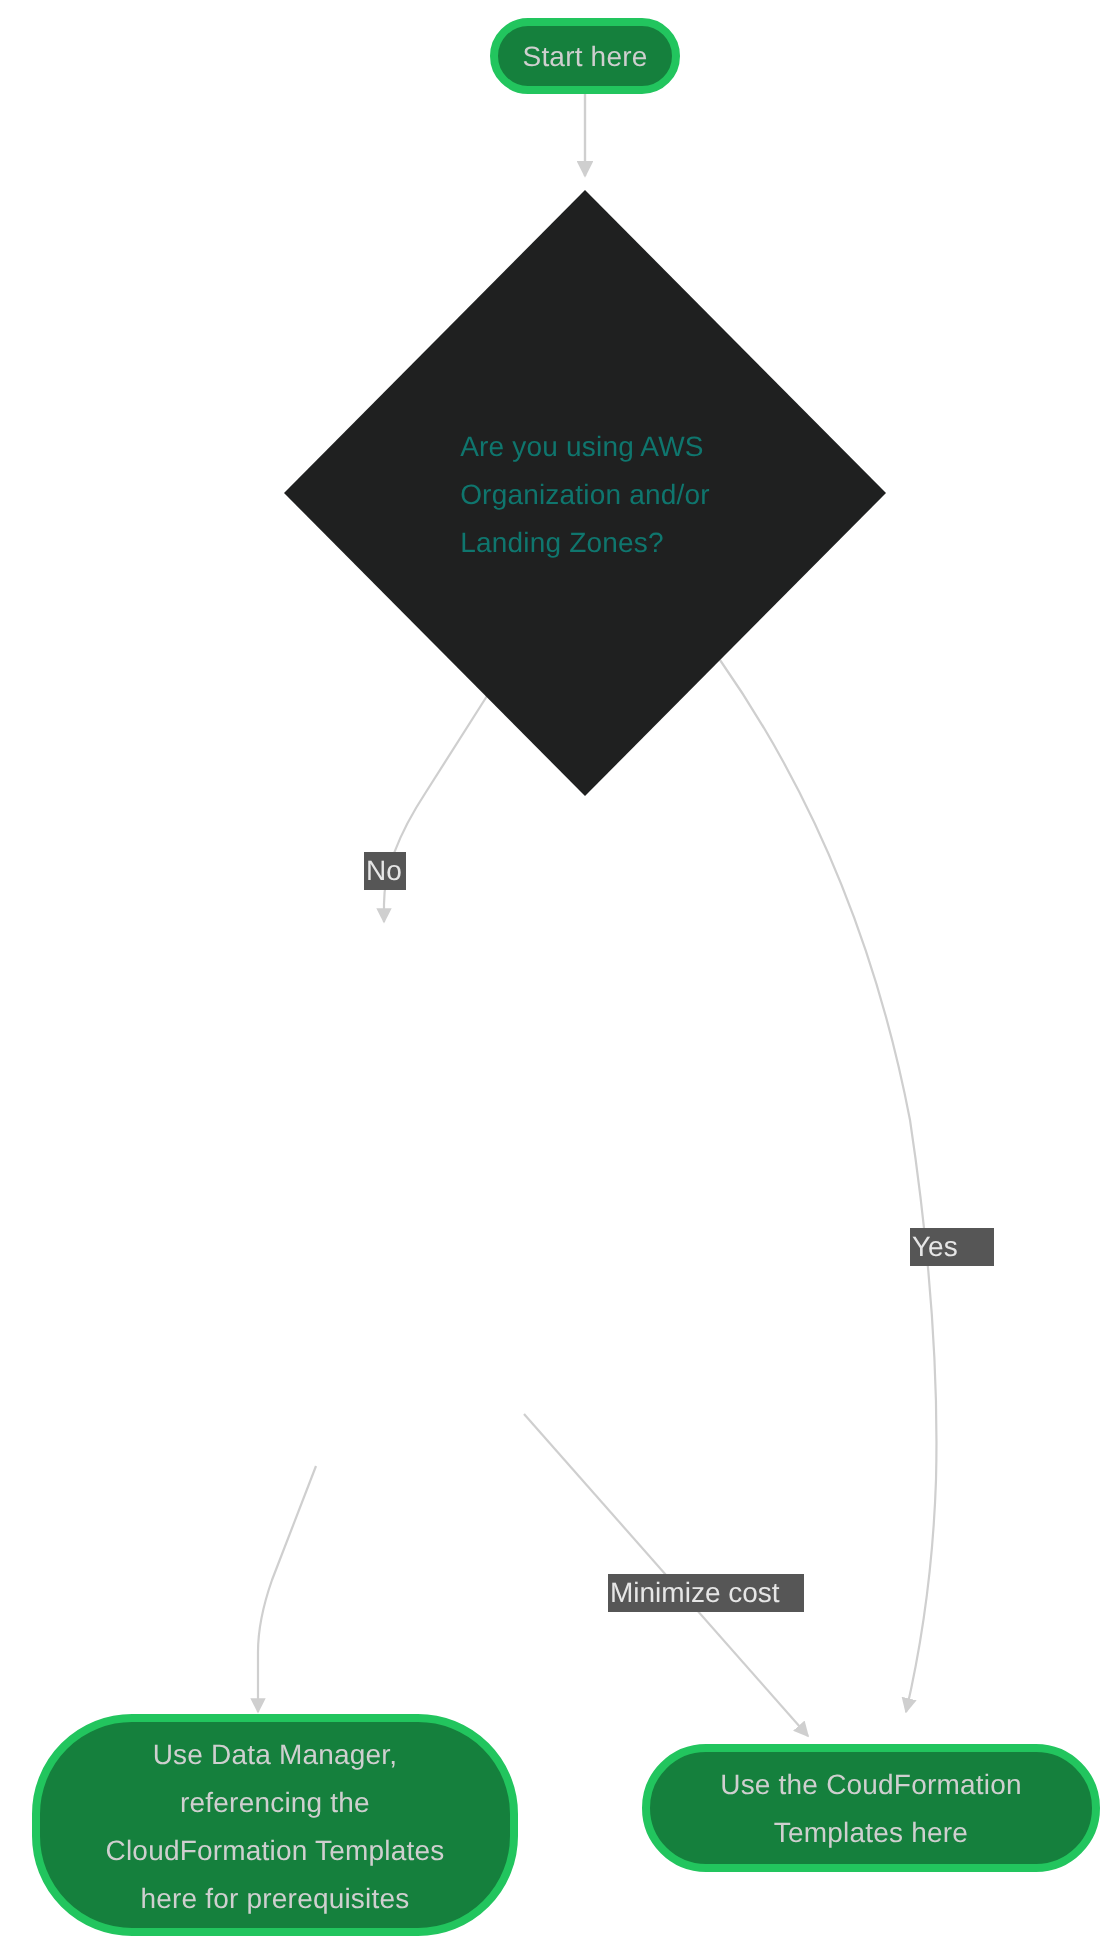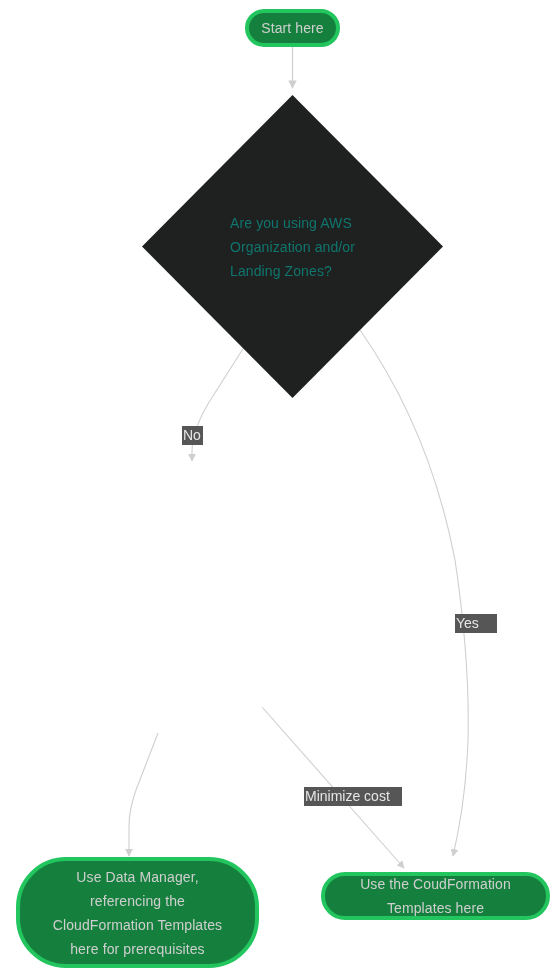--- a/index.html
+++ b/index.html
@@ -132,21 +132,21 @@
   </div>
 
 
   <div class="node terminal" style="left:16px; top:857px; width:243px; height:111px; border-radius:50px;">
     <span class="node-text">Use Data Manager,
 referencing the
 CloudFormation Templates
 here for prerequisites</span>
   </div>
 
-  <div class="node terminal" style="left:321px; top:872px; width:229px; height:48px; border-radius:32px;">
+  <div class="node terminal" style="left:321px; top:872px; width:229px; height:64px; border-radius:32px;">
     <span class="node-text">Use the CoudFormation
 Templates here</span>
   </div>
 
   <div class="edge-label" style="left:182px; top:426px; width:21px;">No</div>
 
   <div class="edge-label" style="left:455px; top:614px; width:42px;">Yes</div>
 
 
   <div class="edge-label" style="left:276px; top:787px; width:98px;margin-left:28px;">Minimize cost</div>

